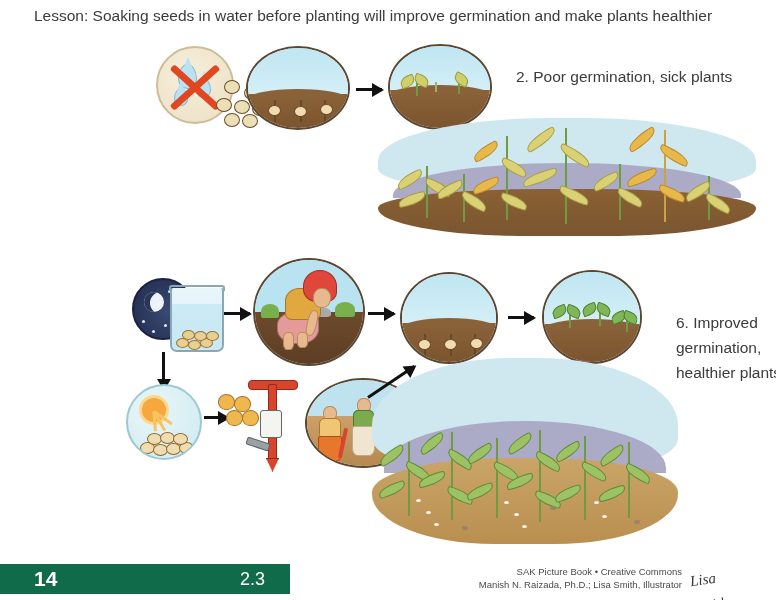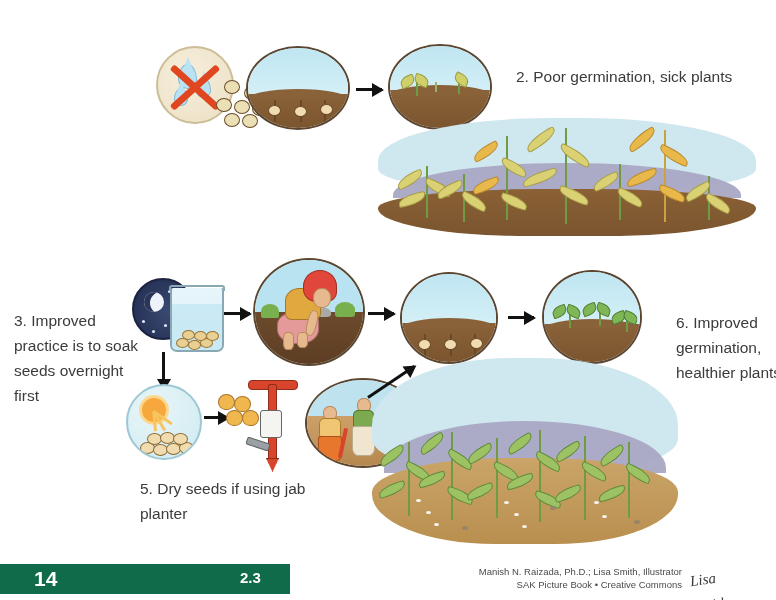--- a/index.html
+++ b/index.html
@@ -168,32 +168,33 @@
   #planters{left:305px;top:378px;width:112px;height:86px;border-radius:50%;}
   #planters .vsky{position:absolute;left:0;right:0;top:0;height:44%;background:#bfe2ef;}
   #planters .vsoil{position:absolute;left:0;right:0;bottom:0;height:58%;
     background:linear-gradient(#cda06a,#b5884f);}
 
   
   .footerbar{position:absolute;left:0;top:564px;width:290px;height:30px;
     background:#0f6b4a;}
   .footer-page{position:absolute;left:34px;top:567px;font-size:21px;font-weight:bold;
     color:#ffffff;}
-  .footer-sec{position:absolute;left:240px;top:569px;font-size:15px;color:#ffffff;font-weight:bold;}
+  .footer-sec{position:absolute;left:240px;top:569px;font-size:18px;color:#ffffff;}
   .credit{position:absolute;right:94px;top:566px;text-align:right;
     font-size:9.5px;line-height:12.5px;color:#4a4a4a;}
   .signature{position:absolute;right:24px;top:562px;width:62px;height:32px;
     font-family:"Liberation Serif", serif;font-style:italic;font-size:22px;
     color:#3a3a3a;transform:rotate(-8deg);}
 </style>
 </head>
 <body>
 
 <div class="page">
 
+  <div class="lesson-title">Lesson: Soaking seeds in water before planting will improve germination and make plants healthier</div>
 
   <div class="scene" id="nowater">
     <div class="droplet" style="left:20px;top:16px;"></div>
     <div class="droplet" style="left:38px;top:30px;width:13px;height:18px;"></div>
     <div class="droplet" style="left:16px;top:40px;width:12px;height:16px;"></div>
     <div class="redx">
       <span></span>
         <span></span>
     </div>
   </div>
@@ -291,22 +292,20 @@
       <div class="mleaf yellow" style="left:12px;top:58px;transform:rotate(18deg) scaleX(-1);"></div>
     </div>
 
     <div class="maize" style="left:318px;bottom:16px;height:44px;width:26px;">
       <div class="mstem" style="height:44px;"></div>
       <div class="mleaf sick" style="left:-12px;top:10px;transform:rotate(-26deg);"></div>
       <div class="mleaf sick" style="left:8px;top:22px;transform:rotate(26deg) scaleX(-1);"></div>
     </div>
   </div>
 
-  <div class="step-label" id="label3">3. Improved practice is to soak seeds overnight first</div>
-  <div class="step-label" id="label5">5. Dry seeds if using jab planter</div>
   <div class="step-label" id="label6">6. Improved germination, healthier plants</div>
 
   <div class="scene" id="nightcircle">
     <div class="moon"></div>
     <div class="star" style="left:8px;top:40px;"></div>
     <div class="star" style="left:18px;top:50px;"></div>
     <div class="star" style="left:34px;top:10px;"></div>
     <div class="star" style="left:44px;top:30px;"></div>
     <div class="star" style="left:30px;top:44px;"></div>
     <div class="star" style="left:48px;top:50px;"></div>
@@ -495,21 +494,21 @@
     <div class="dotseed" style="left:230px;bottom:26px;"></div>
     <div class="pebble" style="left:90px;bottom:14px;"></div>
     <div class="pebble" style="left:178px;bottom:34px;"></div>
     <div class="pebble" style="left:262px;bottom:20px;"></div>
   </div>
 
   <div class="footerbar"></div>
   <div class="footer-page">14</div>
   <div class="footer-sec">2.3</div>
   <div class="credit">
+    <div>SAK Picture Book • Creative Commons</div>
     <div>Manish N. Raizada, Ph.D.; Lisa Smith, Illustrator</div>
-    <div>SAK Picture Book • Creative Commons</div>
   </div>
   <div class="signature">
     <span style="font-size:15px;">Lisa Smith</span>
     
   </div>
 
 </div>
 
 </body></html>

